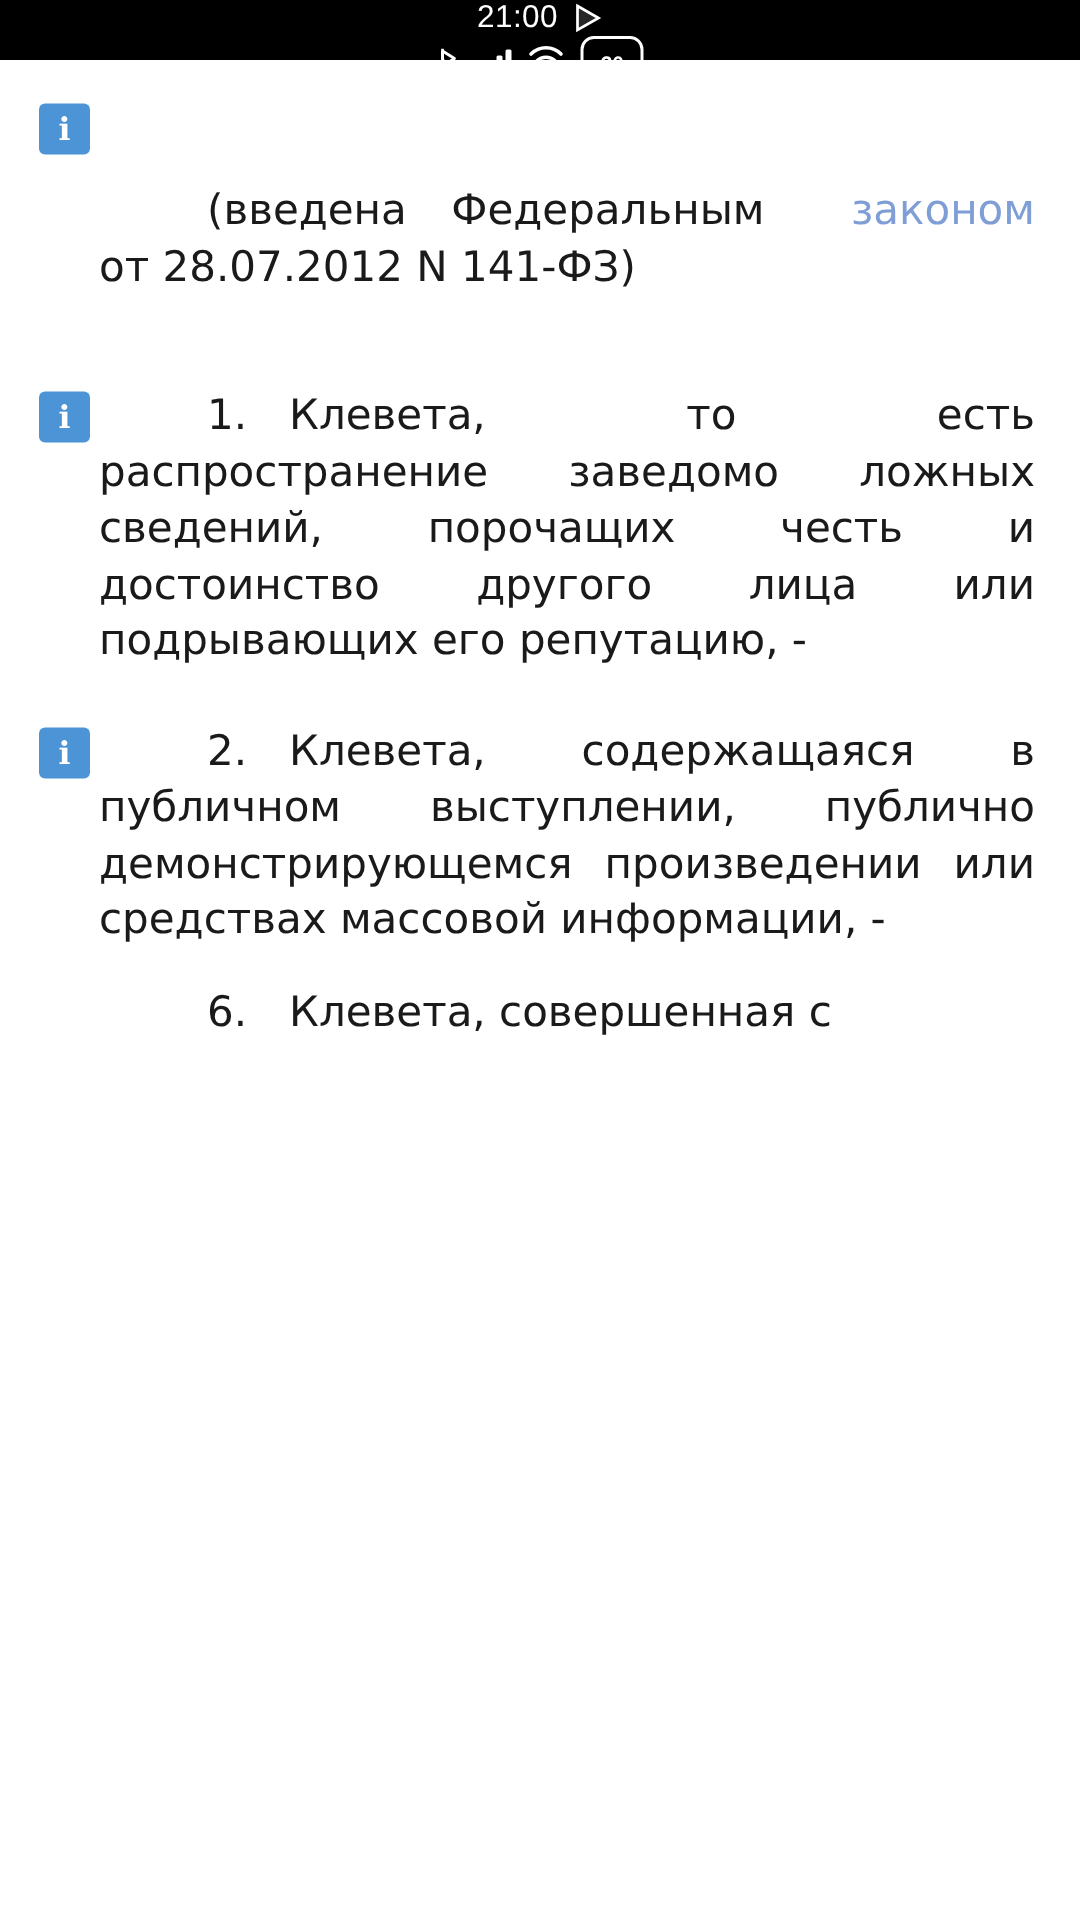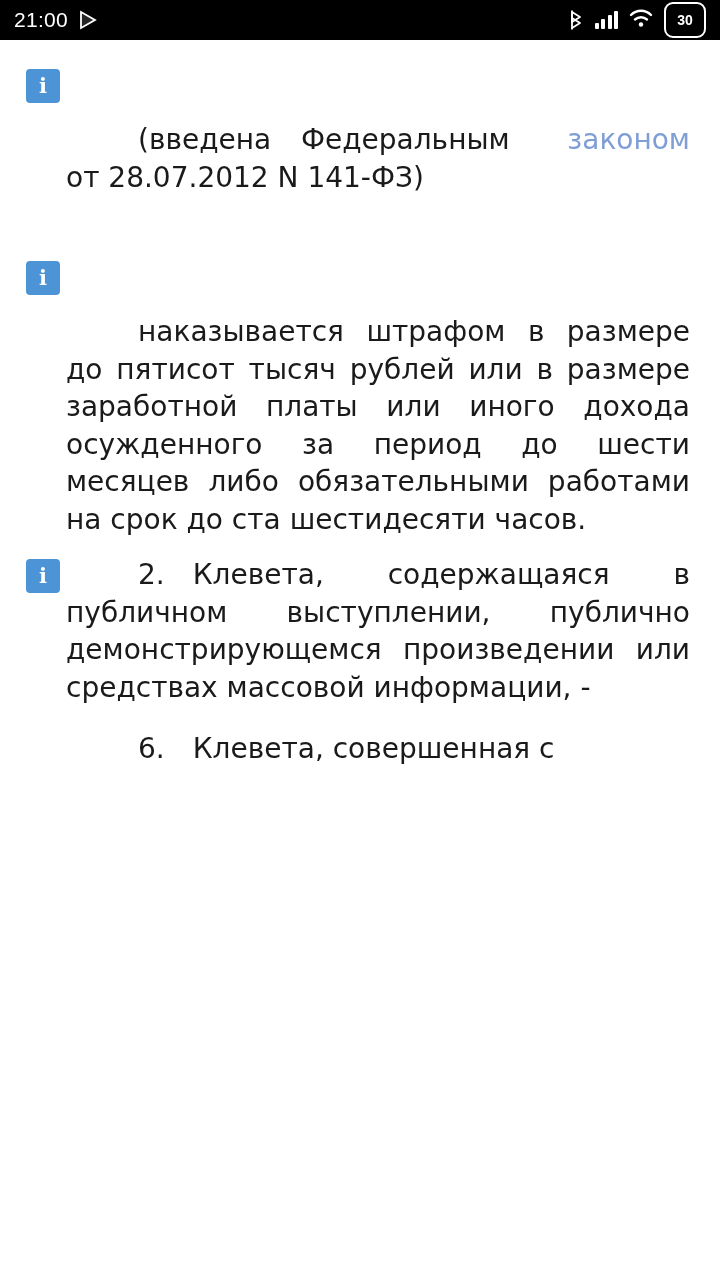--- a/index.html
+++ b/index.html
@@ -16,20 +16,21 @@
   
   .status-bar {
     height: 40px;
     background: #000000;
     color: #ffffff;
     display: flex;
     align-items: center;
     padding: 0 14px;
     font-size: 21px;
     font-family: "Liberation Sans", sans-serif;
+    flex-direction: column;
   }
   .status-left {
     display: flex;
     align-items: center;
     gap: 10px;
     flex: 0 0 auto;
   }
   .clock { font-size: 21px; letter-spacing: 0.3px; }
   .play-icon { display: inline-flex; align-items: center; }
   .status-spacer { flex: 1 1 auto; }
@@ -174,28 +175,25 @@
     <div class="badge-slot"></div>
     <p class="para"><span>(введена Федеральным </span><span class="link">законом</span><span> от 28.07.2012 N 141-ФЗ)</span></p>
   </div>
 
   <div class="gap-lg"></div>
 
   <div class="para-block">
     <div class="badge-slot">
       <div class="info-badge">i</div>
     </div>
-  </div>
-
-  <div class="gap-md"></div>
-
-  <div class="para-block">
-    <div class="badge-slot"></div>
-    <p class="para">наказывается штрафом в размере до пятисот тысяч рублей или в размере заработной платы или иного дохода осужденного за период до шести месяцев либо обязательными работами на срок до ста шестидесяти часов.</p>
-  </div>
+    <p class="para">1. Клевета, то есть распространение заведомо ложных сведений, порочащих честь и достоинство другого лица или подрывающих его репутацию, -</p>
+  </div>
+
+  <div class="gap-md"></div>
+
 
   <div class="gap-md"></div>
 
   <div class="para-block">
     <div class="badge-slot">
       <div class="info-badge">i</div>
     </div>
     <p class="para">2. Клевета, содержащаяся в публичном выступлении, публично демонстрирующемся произведении или средствах массовой информации, -</p>
   </div>
 

